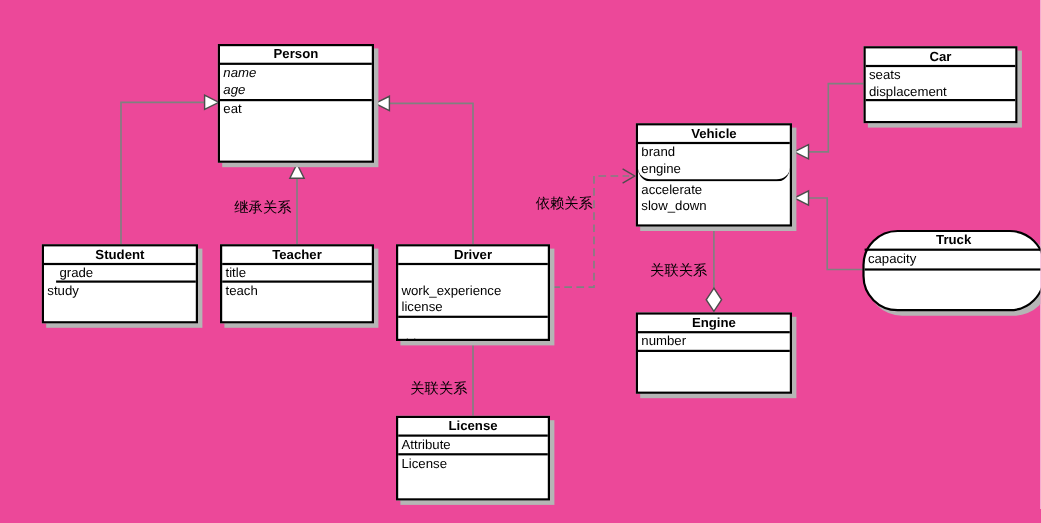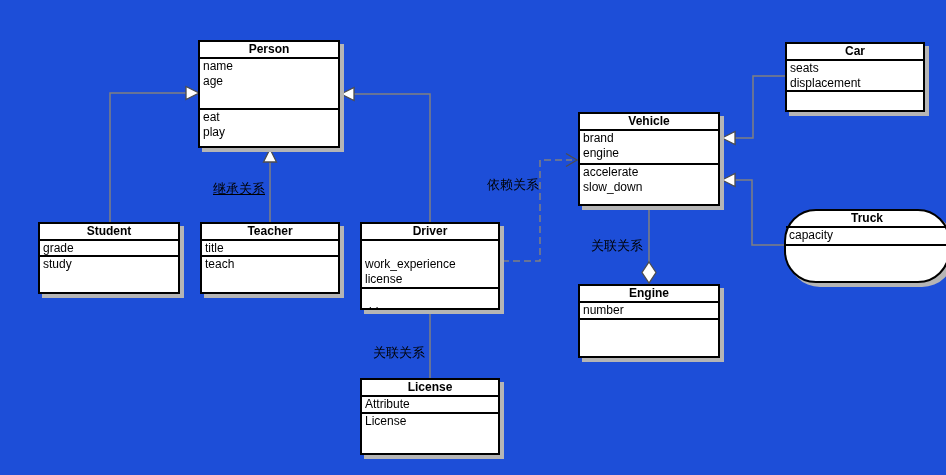--- a/index.html
+++ b/index.html
@@ -5,21 +5,21 @@
   html, body {
     margin: 0;
     padding: 0;
     background: #ffffff;
     font-family: "Liberation Sans", "DejaVu Sans", sans-serif;
   }
   #canvas {
     position: relative;
     width: 946px;
     height: 475px;
-    background: #1d4ed8;
+    background: #ec4899;
     overflow: hidden;
   }
   #wires {
     position: absolute;
     left: 0; top: 0;
     width: 946px; height: 475px;
     pointer-events: none;
   }
   .uml-class {
     position: absolute;
@@ -58,39 +58,39 @@
   }
   .edge-label {
     position: absolute;
     font-size: 13px;
     line-height: 15px;
     color: #000000;
     white-space: nowrap;
   }
   
   #box-person  { left: 198px; top: 40px;  width: 142px; height: 108px; }
-  #box-person  .uml-attrs { height: 51px; }
+  #box-person  .uml-attrs { height: 33px; font-style: italic; }
   #box-student { left: 38px;  top: 222px; width: 142px; height: 72px; }
-  #box-student .uml-attrs { height: 16px; }
+  #box-student .uml-attrs { height: 16px; margin-left: 11px; }
   #box-teacher { left: 200px; top: 222px; width: 140px; height: 72px; }
   #box-teacher .uml-attrs { height: 16px; }
   #box-driver  { left: 360px; top: 222px; width: 140px; height: 88px; gap: 16px; }
   #box-driver  .uml-attrs { height: 32px; }
   #box-license { left: 360px; top: 378px; width: 140px; height: 77px; }
   #box-license .uml-attrs { height: 17px; }
   #box-vehicle { left: 578px; top: 112px; width: 142px; height: 94px; }
-  #box-vehicle .uml-attrs { height: 34px; }
+  #box-vehicle .uml-attrs { height: 34px; border-radius: 12px; }
   #box-engine  { left: 578px; top: 284px; width: 142px; height: 74px; }
   #box-engine  .uml-attrs { height: 17px; }
   #box-car     { left: 785px; top: 42px;  width: 140px; height: 70px; }
   #box-car     .uml-attrs { height: 31px; }
   #box-truck   { left: 784px; top: 209px; width: 166px; height: 74px; border-radius: 32px; }
   #box-truck   .uml-attrs { height: 18px; }
 
-  #lbl-inheritance { left: 213px; top: 181px; text-decoration: underline; }
+  #lbl-inheritance { left: 213px; top: 181px; }
   #lbl-dependency  { left: 487px; top: 177px; }
   #lbl-association { left: 373px; top: 345px; }
   #lbl-aggregation { left: 591px; top: 238px; }
 </style>
 </head>
 <body>
 
 <div id="canvas">
 
   <svg id="wires" viewBox="0 0 946 475" xmlns="http://www.w3.org/2000/svg">
@@ -120,21 +120,20 @@
   </svg>
 
   <div class="uml-class" id="box-person">
     <div class="uml-title">Person</div>
     <div class="uml-attrs">
       <div class="uml-member">name</div>
       <div class="uml-member">age</div>
     </div>
     <div class="uml-methods">
       <div class="uml-member">eat</div>
-      <div class="uml-member">play</div>
     </div>
   </div>
 
   <div class="uml-class" id="box-student">
     <div class="uml-title">Student</div>
     <div class="uml-attrs">
       <div class="uml-member">grade</div>
     </div>
     <div class="uml-methods">
       <div class="uml-member">study</div>

